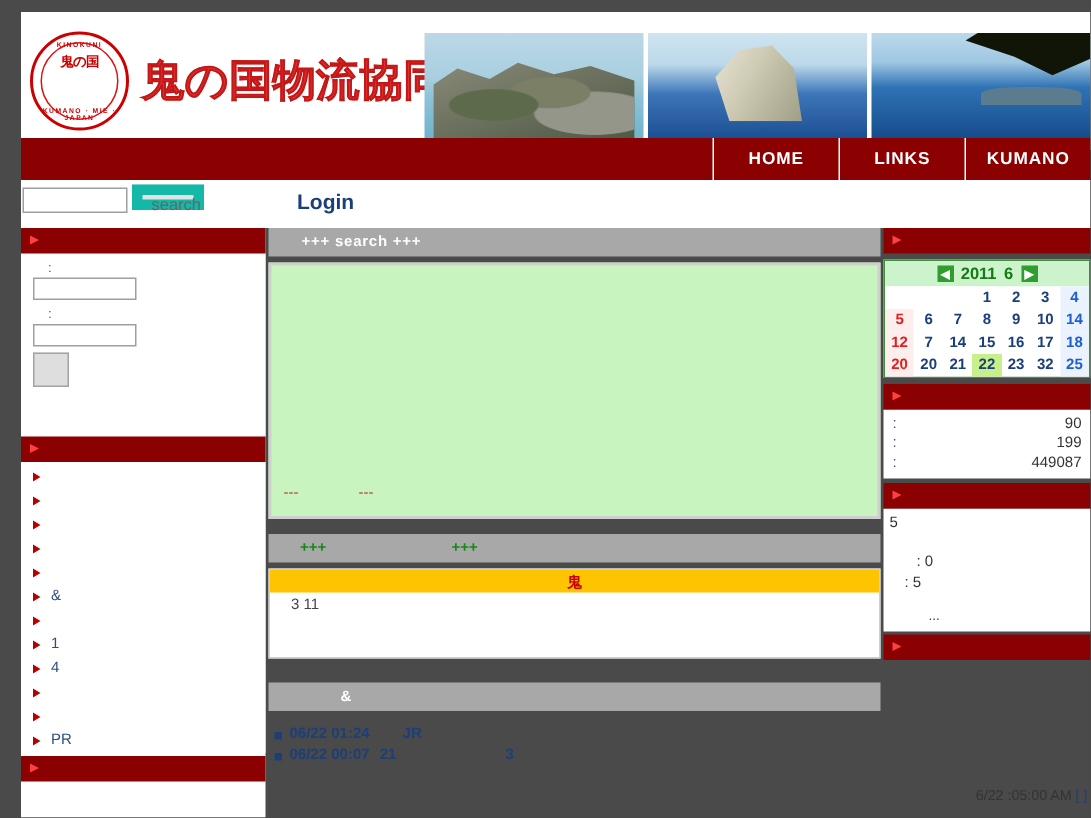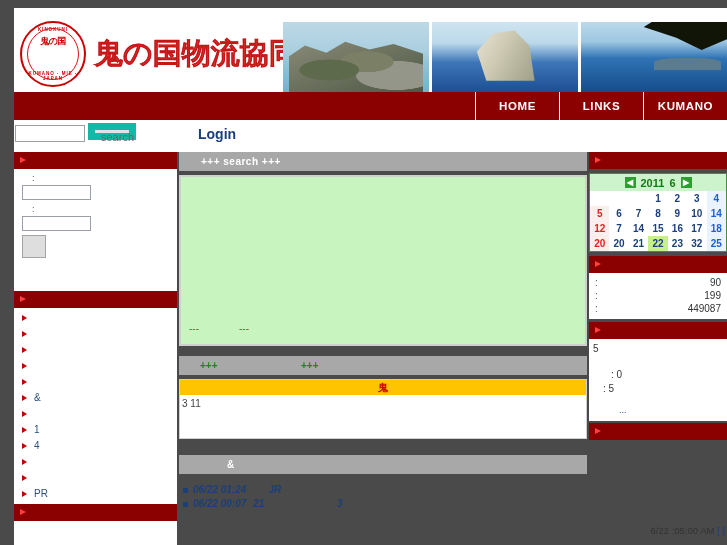--- a/index.html
+++ b/index.html
@@ -233,34 +233,34 @@
     height: 60px;
   }
   .yellow-head {
     background: #ffc400; height: 15px;
     display: flex; align-items: center; justify-content: center;
   }
   .yellow-glyph {
     color: #cc0000; font-size: 10px; font-weight: bold;
   }
   .yellow-text {
-    font-size: 10px; color: #444; padding: 3px 0 0 2px;
+    font-size: 10px; color: #444; padding: 3px 0 0 14px;
   }
   .dashed-sep2 {
     margin-top: 9px;
     border-top: 2px dashed #4a4a4a;
     height: 0;
   }
   .gray-bar3 {
     margin-top: 5px;
     background: #a8a8a8; height: 19px; line-height: 19px;
     color: #ffffff; font-size: 10px; font-weight: bold;
     padding-left: 48px;
   }
-  .news-list { list-style: none; margin: 9px 0 0 0; padding: 0; font-style: italic; }
+  .news-list { list-style: none; margin: 9px 0 0 0; padding: 0; }
   .news-list li {
     position: relative; padding-left: 14px;
     height: 14px; line-height: 14px;
     font-size: 10px; color: #1b3f7a;
     white-space: nowrap;
     cursor: pointer;
   }
   .news-list li:before {
     content: ""; position: absolute; left: 4px; top: 5px;
     width: 5px; height: 5px; background: #1b3f7a;

